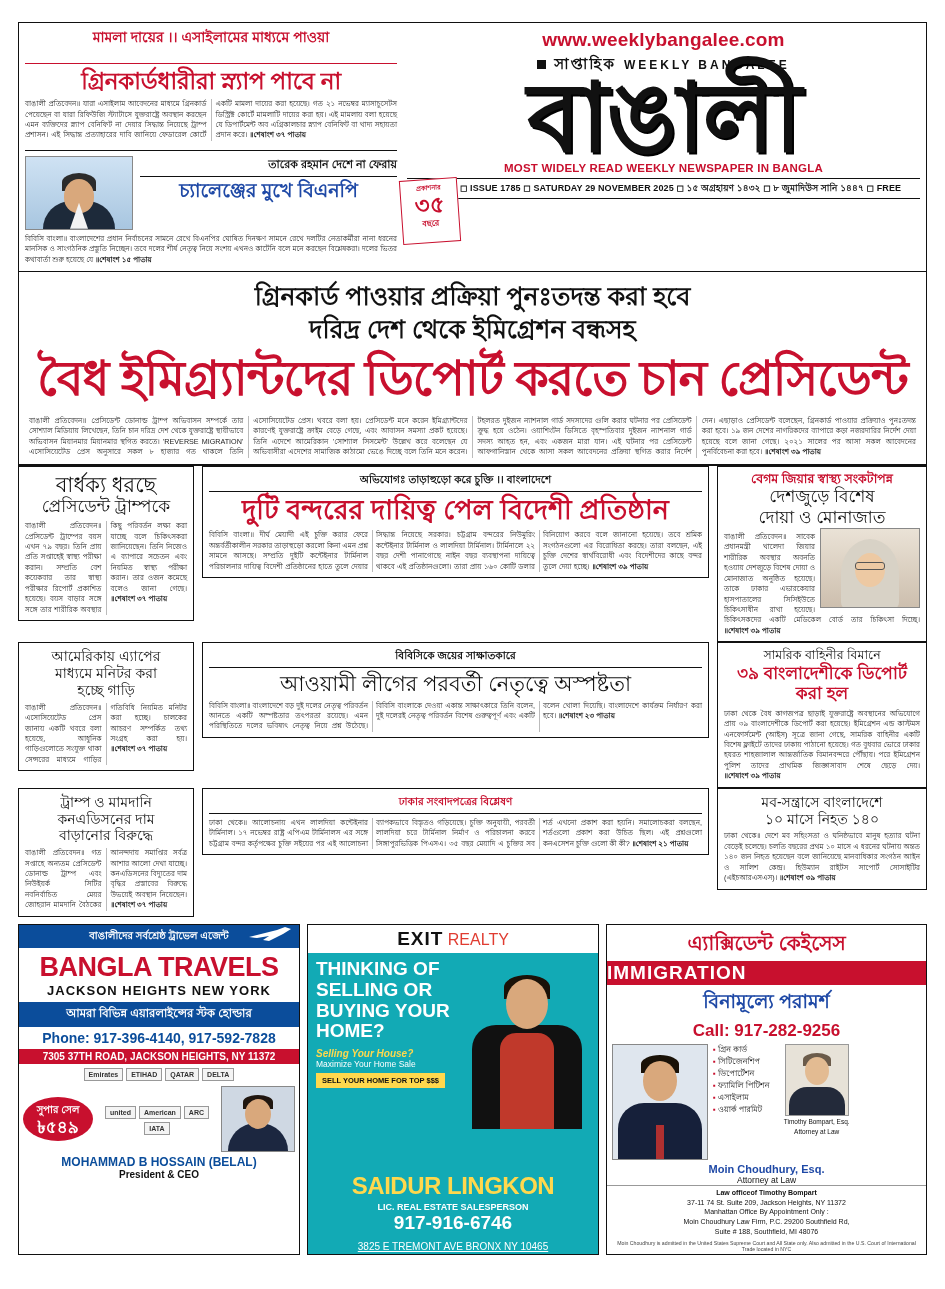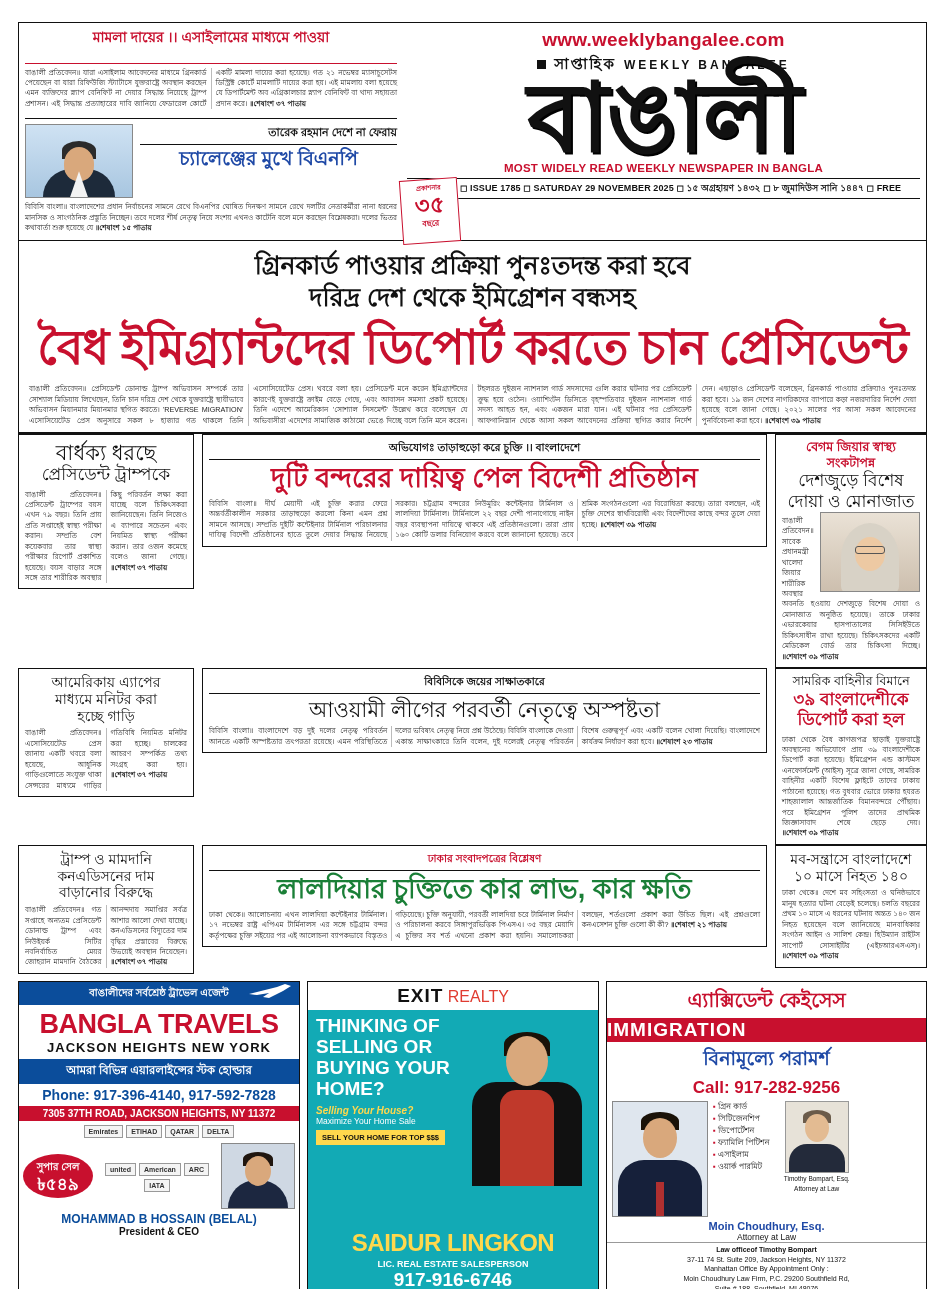--- a/index.html
+++ b/index.html
@@ -161,21 +161,21 @@
   }
   .banner .body-4 {
     column-count:4; column-gap:10px; column-rule:1px solid #bbb;
     font-size:7.2px; line-height:1.45; text-align:justify; color:#222;
   }
 
   
   .grid { display:flex; gap:8px; }
   .colL { width:176px; }
   .colC { flex:1; }
-  .colR { width:152px; }
+  .colR { width:210px; }
   .box { border:1px solid #111; padding:5px 6px; }
   .hl-red { color:#c8102e; font-weight:bold; }
   .hl-green { color:#1a7f37; font-weight:bold; }
   .h-c { text-align:center; }
   .h28 { font-size:27px; line-height:1.18; }
   .h22 { font-size:21px; line-height:1.2; }
   .h18 { font-size:17px; line-height:1.2; }
   .h15 { font-size:14px; line-height:1.2; }
   .h13 { font-size:12.5px; line-height:1.25; }
   .sm-kick { font-size:10.5px; font-weight:bold; text-align:center; border-bottom:1px solid #111; padding-bottom:2px; margin-bottom:3px;}
@@ -262,20 +262,21 @@
 </style>
 </head>
 <body>
 
 <div class="page">
 
   <div class="top">
 
     <div class="top-left">
       <div class="kicker">মামলা দায়ের ।। এসাইলামের মাধ্যমে পাওয়া</div>
+      <div class="lead-head">গ্রিনকার্ডধারীরা স্ন্যাপ পাবে না</div>
       <div class="body-2col">
         <span>বাঙালী প্রতিবেদন॥ যারা এসাইলাম আবেদনের মাধ্যমে গ্রিনকার্ড পেয়েছেন বা যারা রিফিউজি স্ট্যাটাসে যুক্তরাষ্ট্রে অবস্থান করছেন এমন ব্যক্তিদের স্ন্যাপ বেনিফিট না দেয়ার সিদ্ধান্ত নিয়েছে ট্রাম্প প্রশাসন। এই সিদ্ধান্ত প্রত্যাহারের দাবি জানিয়ে ফেডারেল কোর্টে একটি মামলা দায়ের করা হয়েছে। গত ২১ নভেম্বর ম্যাসাচুসেটস ডিস্ট্রিক্ট কোর্টে মামলাটি দায়ের করা হয়। এই মামলায় বলা হয়েছে যে ডিপার্টমেন্ট অব এগ্রিকালচার স্ন্যাপ বেনিফিট বা খাদ্য সহায়তা প্রদান করে।</span>
         <span class="jump">॥শেষাংশ ৩৭ পাতায়</span>
       </div>
 
       <div class="sub-block">
         <div class="portrait">
           <div class="body"></div>
           <div class="hair"></div>
           <div class="face"></div>
@@ -412,21 +413,20 @@
         <div class="body-2col mt4">
           <span>বাঙালী প্রতিবেদন॥ গত সপ্তাহে অন্যতম প্রেসিডেন্ট ডোনাল্ড ট্রাম্প এবং নিউইয়র্ক সিটির নবনির্বাচিত মেয়র জোহরান মামদানি বৈঠকের আনন্দদায় সমাপ্তির সর্বত্র আশার আলো দেখা যাচ্ছে। কনএডিসনের বিদ্যুতের দাম বৃদ্ধির প্রস্তাবের বিরুদ্ধে উভয়েই অবস্থান নিয়েছেন।</span>
           <span class="jump">॥শেষাংশ ৩৭ পাতায়</span>
         </div>
       </div>
     </div>
 
     <div class="colC">
       <div class="box">
         <div class="sm-kick hl-red">ঢাকার সংবাদপত্রের বিশ্লেষণ</div>
-        <div class="h-c h28 hl-green">লালদিয়ার চুক্তিতে কার লাভ, কার ক্ষতি</div>
         <div class="body-3col mt4">
           <span>ঢাকা থেকে॥ আলোচনায় এখন লালদিয়া কন্টেইনার টার্মিনাল। ১৭ নভেম্বর রাষ্ট্র এপিএম টার্মিনালস এর সঙ্গে চট্টগ্রাম বন্দর কর্তৃপক্ষের চুক্তি সইয়ের পর এই আলোচনা ব্যাপকভাবে বিস্তৃতও গড়িয়েছে। চুক্তি অনুযায়ী, পরবর্তী</span>
           <span>লালদিয়া চরে টার্মিনাল নির্মাণ ও পরিচালনা করবে সিঙ্গাপুরভিত্তিক পিএসএ। ৩৫ বছর মেয়াদি এ চুক্তির সব শর্ত এখনো প্রকাশ করা হয়নি। সমালোচকরা বলছেন, শর্তগুলো প্রকাশ করা উচিত ছিল। এই প্রশ্নগুলো কনএসেশন চুক্তি গুলো কী কী?</span>
           <span class="jump">॥শেষাংশ ২১ পাতায়</span>
         </div>
       </div>
     </div>
 
     <div class="colR">
       <div class="box">

